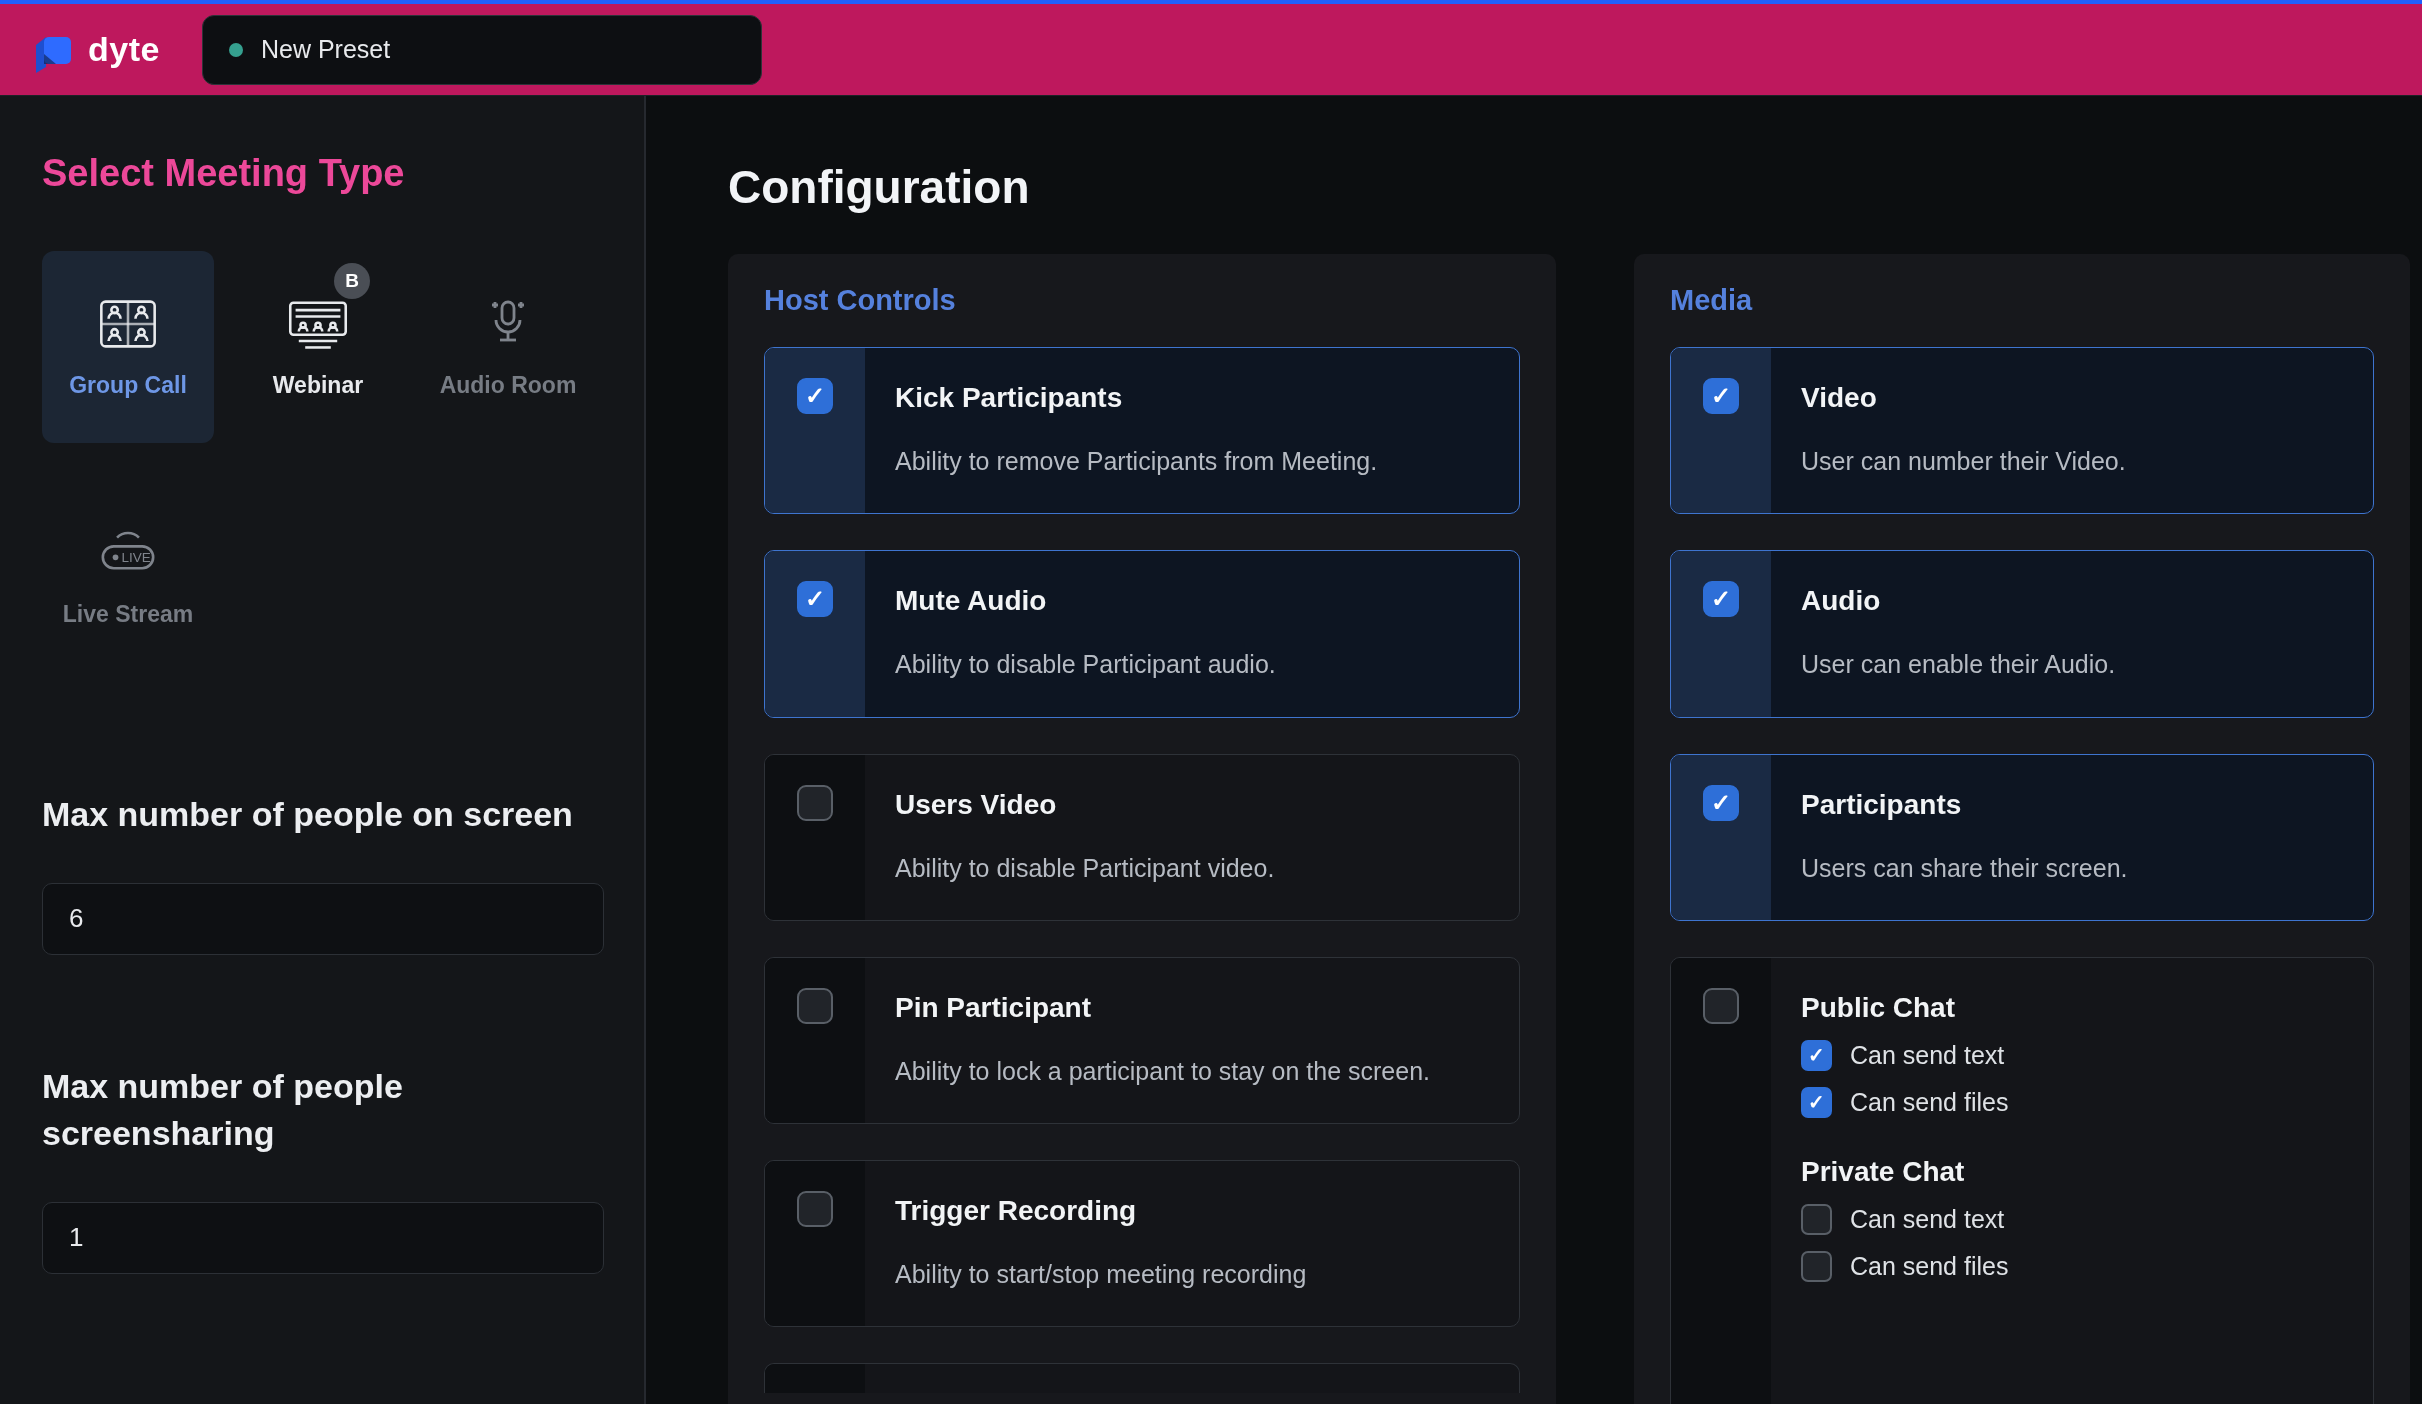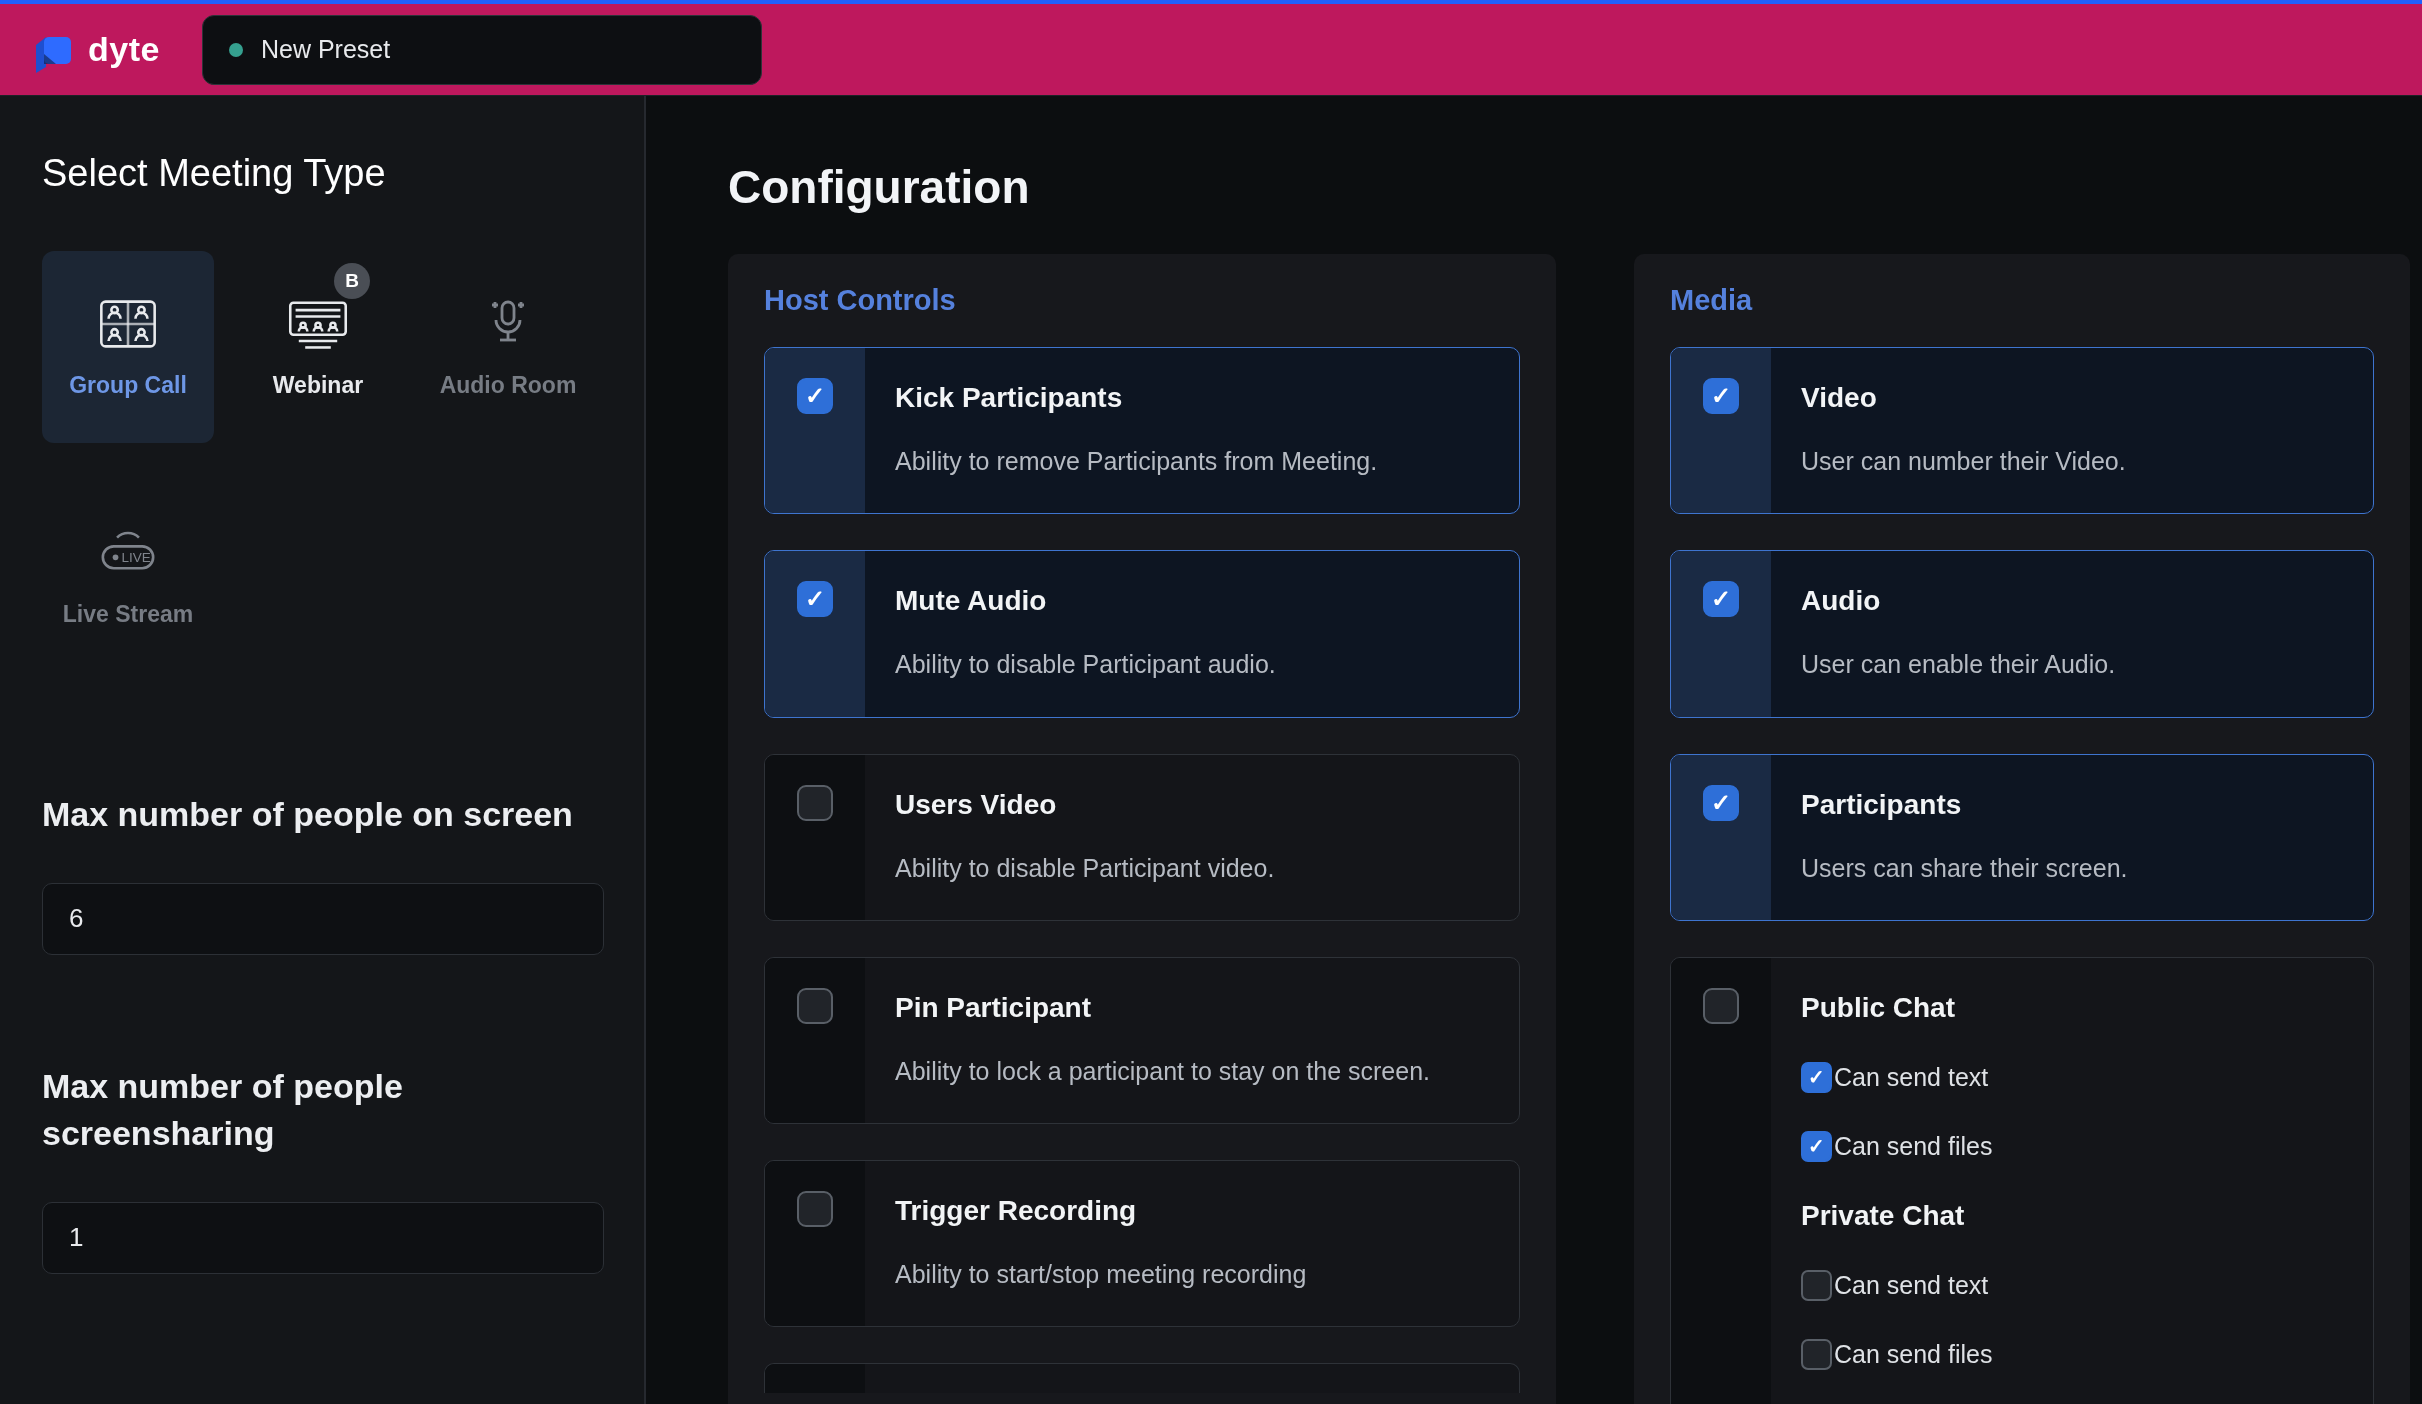--- a/index.html
+++ b/index.html
@@ -16,21 +16,21 @@
   .preset-dot { width:14px; height:14px; border-radius:50%; background:#35a08f; flex:0 0 auto; }
   .preset-text { font-size:25px; color:#e8eaed; }
 
   
   .content { display:flex; height:1308px; }
   .sidebar { width:646px; flex:0 0 646px; background:#141619; border-right:2px solid #26292f;
     padding:56px 42px 0 42px; overflow:hidden; }
   .main { flex:1; background:#0c0e10; padding:0 0 0 82px; overflow:hidden; }
 
   
-  .sb-title { font-size:38px; font-weight:normal; color:#ffffff; }
+  .sb-title { font-size:38px; font-weight:bold; color:#ec4899; }
   .tiles { margin-top:56px; display:grid; grid-template-columns:repeat(3,172px);
     column-gap:18px; row-gap:38px; }
   .tile { height:192px; border-radius:12px; display:flex; flex-direction:column;
     align-items:center; justify-content:center; gap:20px; position:relative; cursor:pointer; }
   .tile.selected { background:#1c2634; }
   .tile-label { font-size:23px; font-weight:600; color:#e8eaed; }
   .tile.selected .tile-label { color:#6e97e6; }
   .tile.dim .tile-label { color:#777c84; }
   .tile .ticon { color:#e8eaed; }
   .tile.dim .ticon { color:#7f848c; }
@@ -68,21 +68,21 @@
 
   .checkbox { width:36px; height:36px; border-radius:9px; background:#212429;
     border:2px solid #595f67; display:flex; align-items:center; justify-content:center;
     cursor:pointer; flex:0 0 auto; }
   .checkbox.checked { background:#2e6fd8; border-color:#2e6fd8; }
   .checkbox.checked::after { content:"\2713"; color:#ffffff; font-size:24px; font-weight:bold; }
   .checkbox.small { width:31px; height:31px; border-radius:7px; }
   .checkbox.small.checked::after { font-size:20px; }
 
   .chat-card .card-body { padding-bottom:160px; }
-  .opt-row { display:flex; align-items:center; gap:2px; margin-top:38px; }
+  .opt-row { display:flex; align-items:center; gap:18px; margin-top:16px; }
   .opt-label { font-size:25px; color:#dfe2e6; }
   .chat-sub-title { font-size:28px; font-weight:bold; color:#f2f4f6; margin-top:38px; }
 </style>
 </head>
 <body>
 
 <header class="topbar">
   <div class="brand">
     <svg class="logo" width="46" height="46" viewBox="0 0 46 46">
       <path fill="#1e4fd0" d="M6 18 L16 10 L16 40 L6 46 Z"></path>

